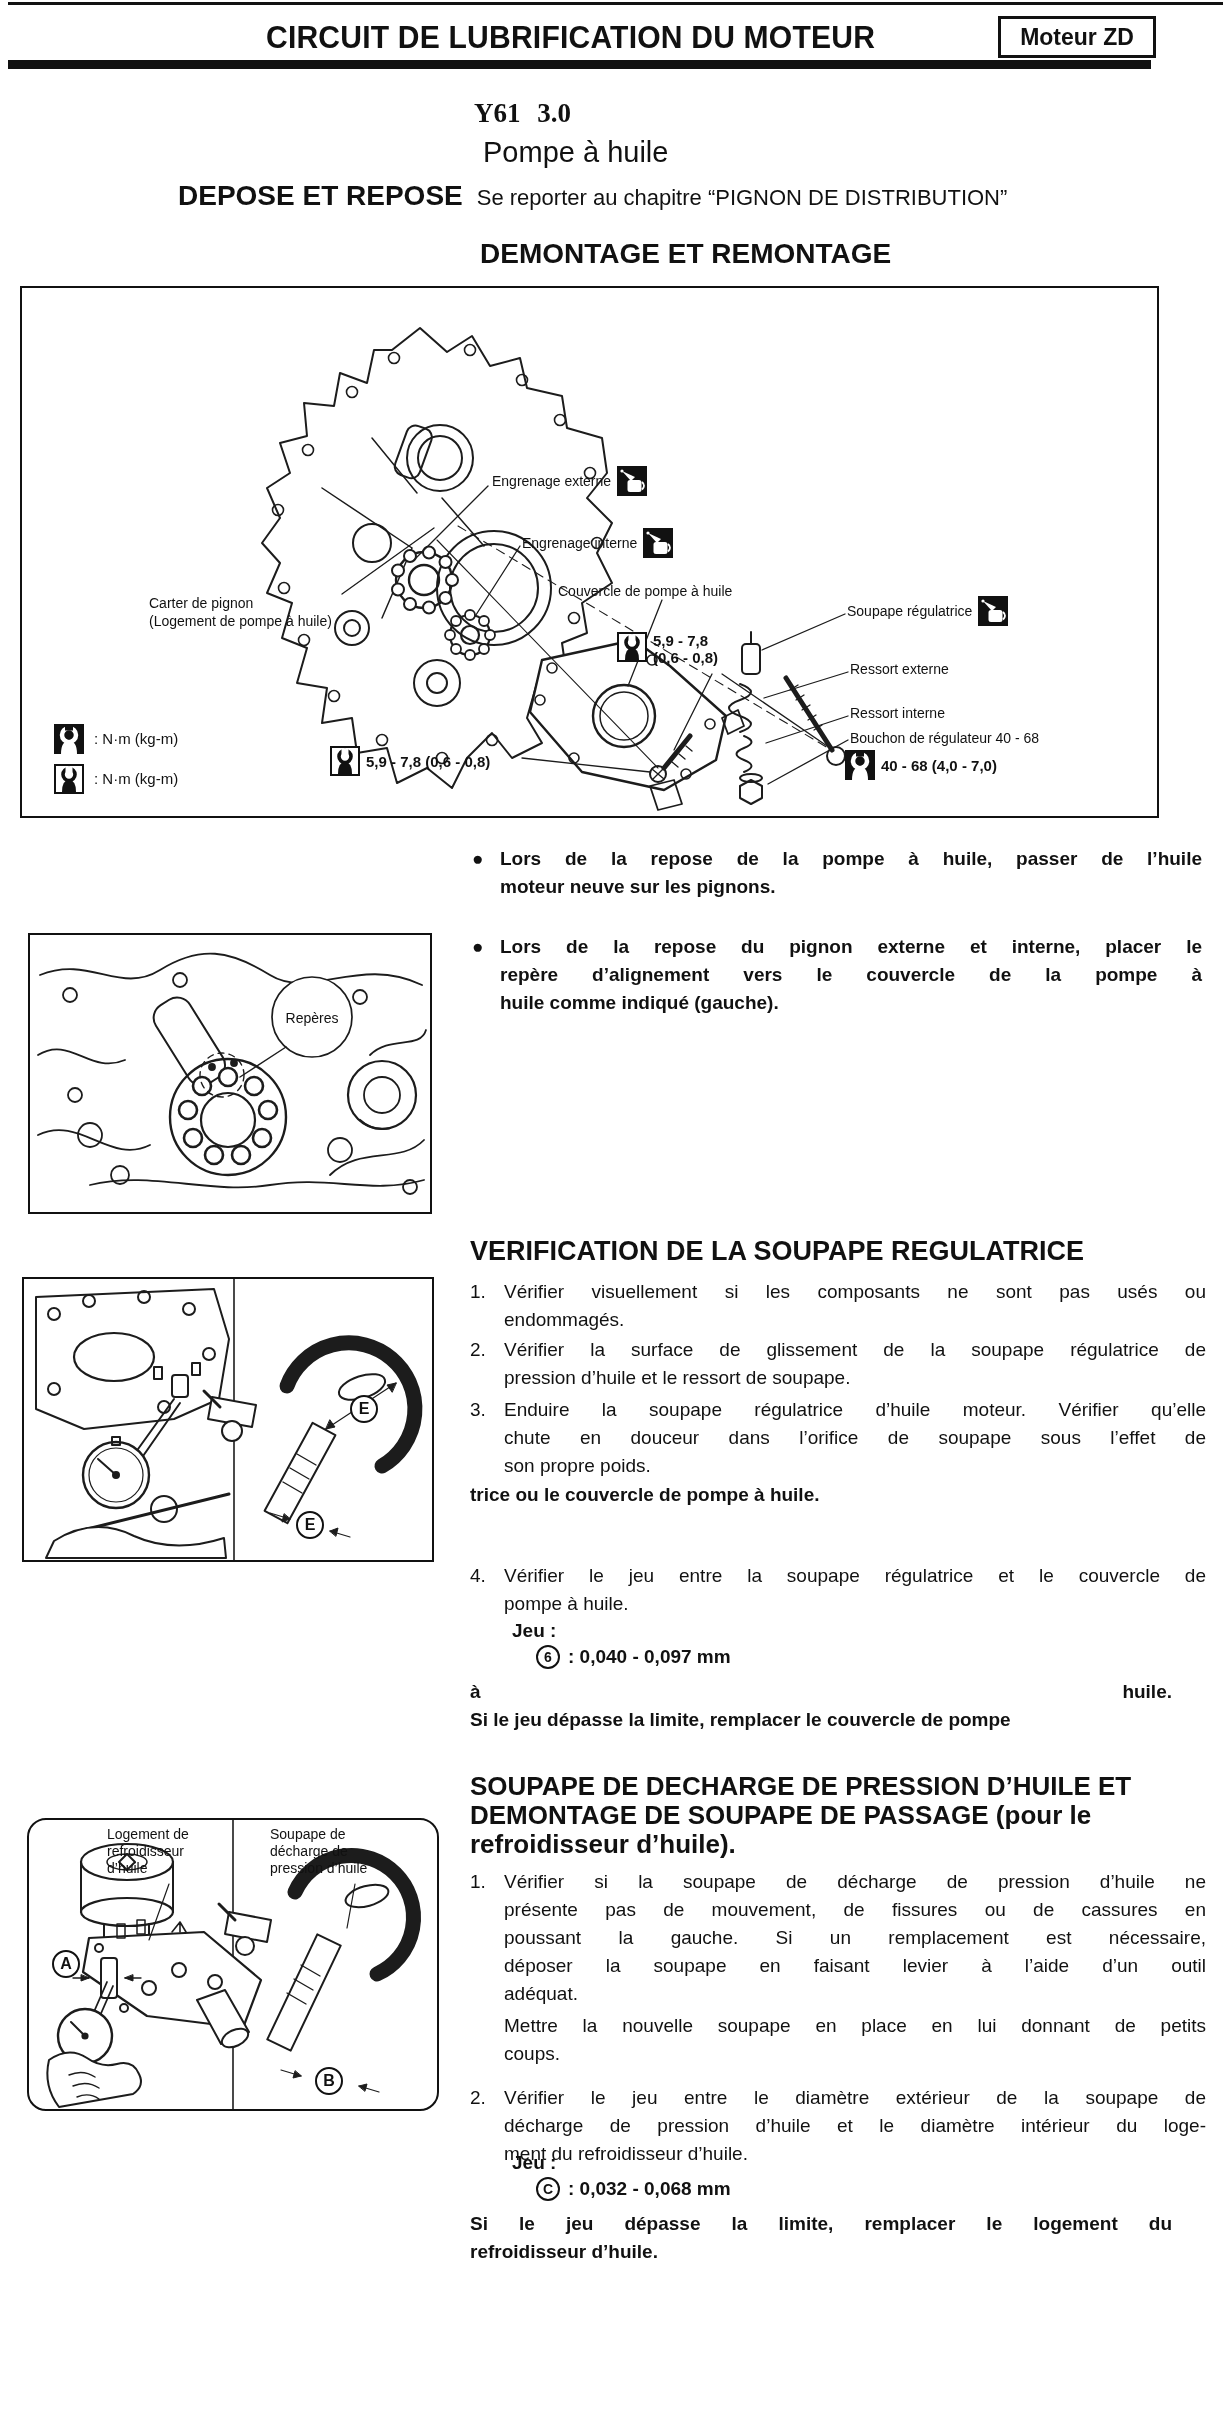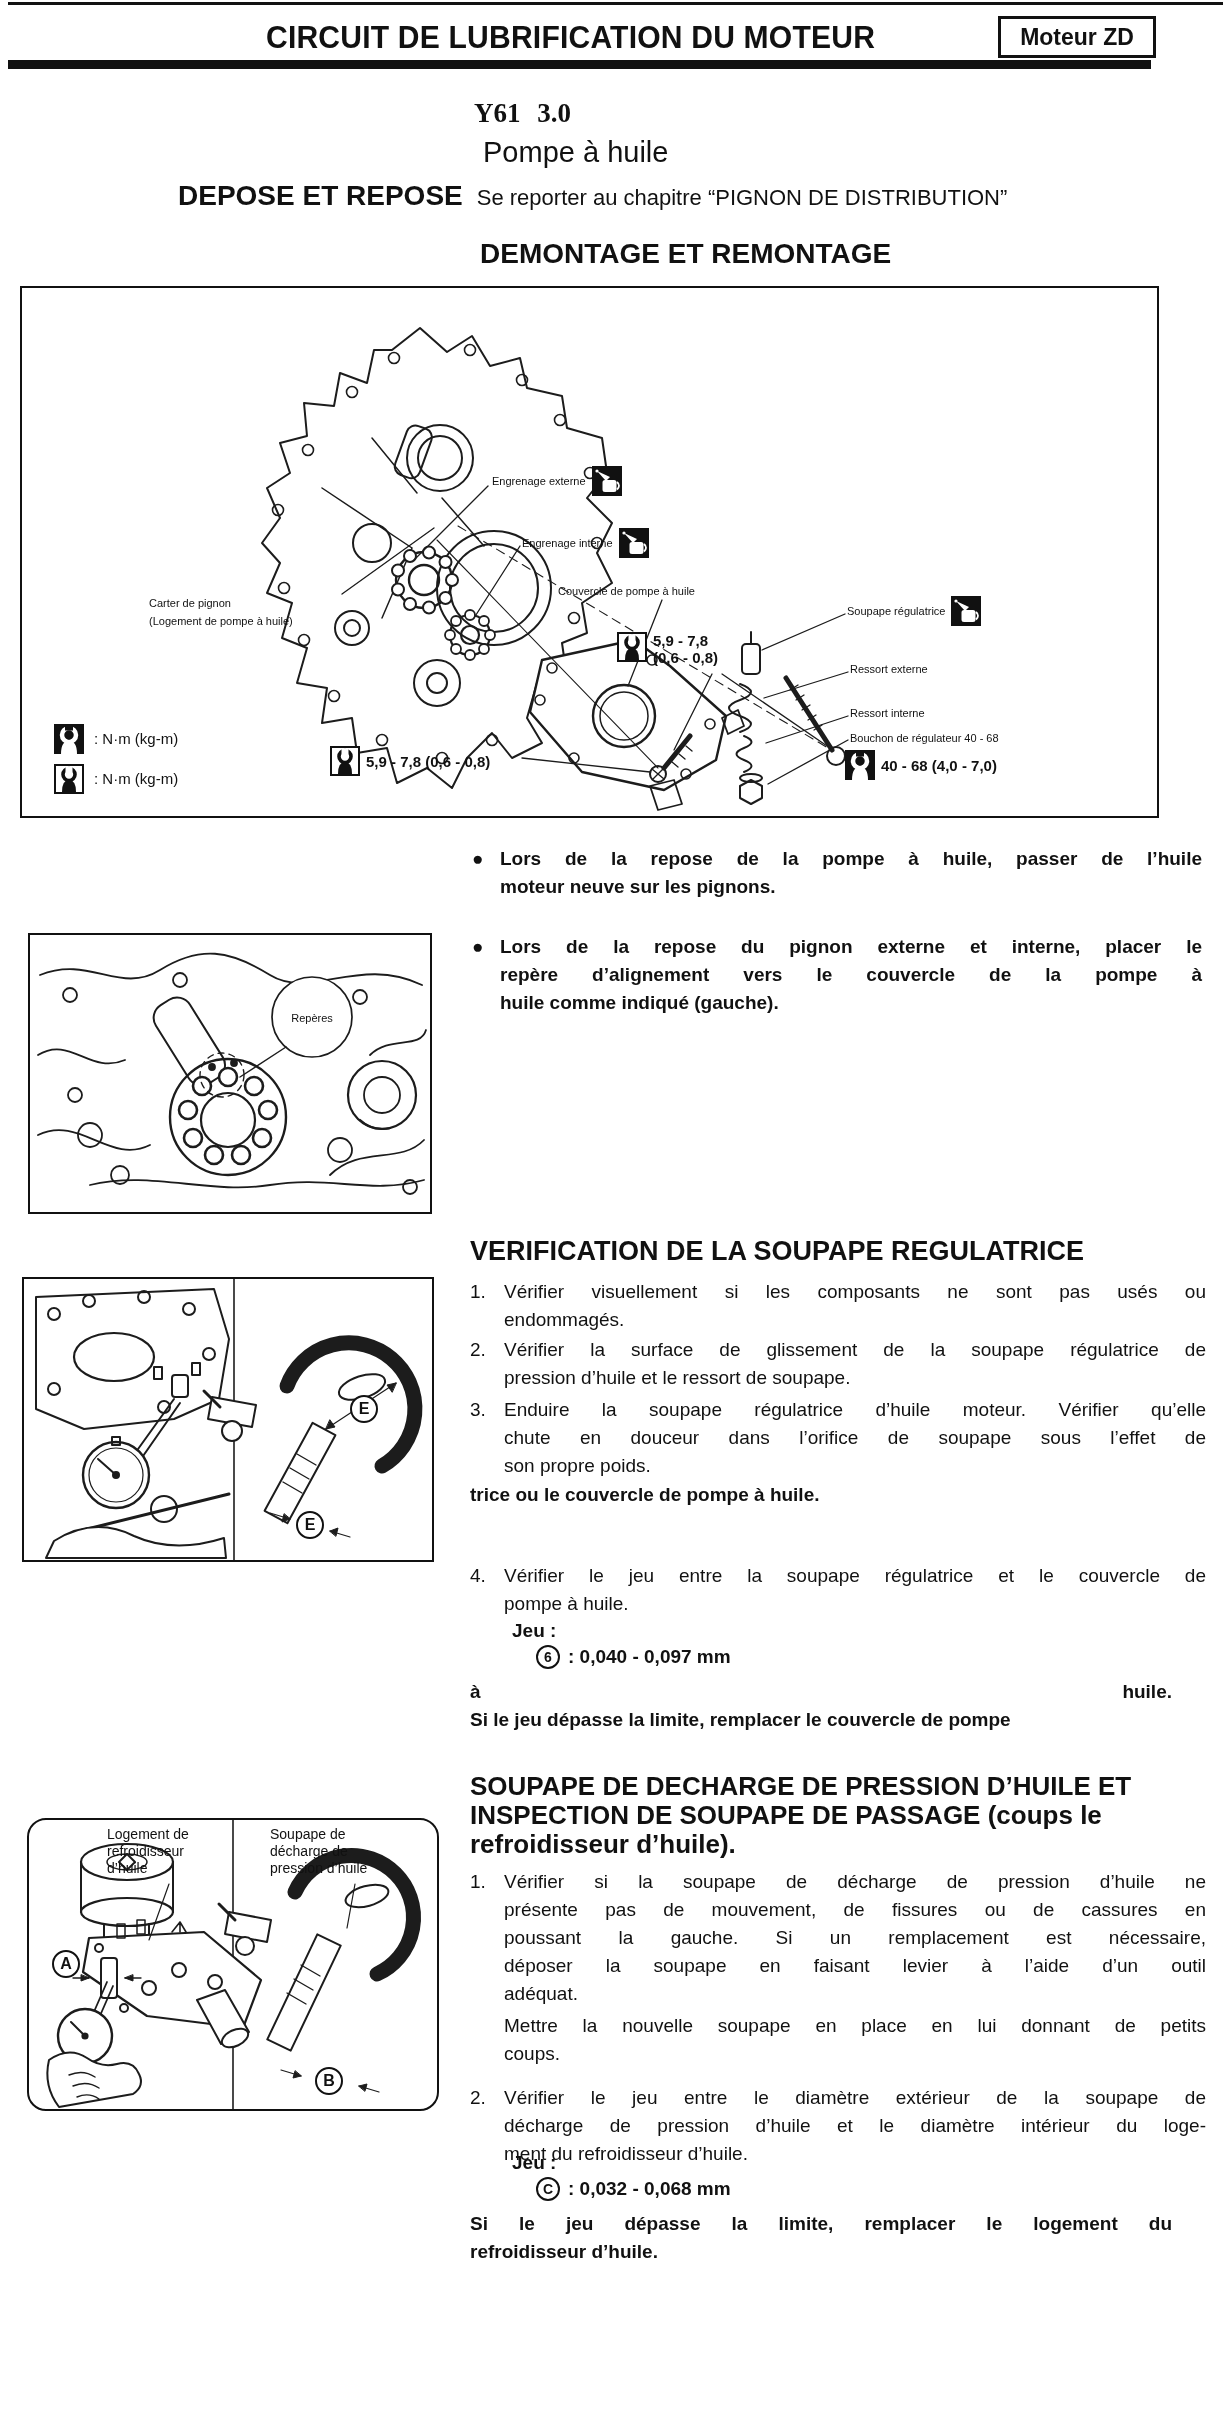--- a/index.html
+++ b/index.html
@@ -10,21 +10,21 @@
   .hdr-title{font-size:31px;font-weight:bold;letter-spacing:.2px;transform:scaleX(.97);transform-origin:left;}
   .badge{border:3px solid #111;width:152px;height:36px;display:flex;align-items:center;justify-content:center;
          font-size:23px;font-weight:bold;}
   .serif{font-family:"Liberation Serif",serif;}
   .model{font-size:27px;font-weight:bold;word-spacing:10px;}
   .pump{font-size:29px;font-weight:normal;}
   .dep-lbl{font-size:28px;font-weight:bold;}
   .dep-txt{font-size:22px;margin-left:14px;}
   .h1{font-size:27px;font-weight:bold;}
   .dbox{border:2px solid #111;background:#fff;}
-  .dlabel{font-size:11px;line-height:18px;white-space:nowrap;}
+  .dlabel{font-size:14px;line-height:18px;white-space:nowrap;}
   .tq{font-size:15px;font-weight:bold;white-space:nowrap;}
   .iconrow{display:flex;align-items:center;gap:6px;}
   .icon30{width:30px;height:30px;flex:0 0 auto;}
   .col{left:470px;width:702px;}
   .plines div{font-size:19px;line-height:28px;}
   .plines div:not(:last-child){text-align:justify;text-align-last:justify;}
   .boldlines div{font-weight:bold;}
   .item{padding-left:34px;}
   .inum{position:absolute;left:0;top:0;font-size:19px;line-height:28px;}
   .bdot{position:absolute;left:2px;top:0;font-size:19px;line-height:28px;font-weight:bold;}
@@ -414,21 +414,21 @@
       </span>
     <span>: 0,040 - 0,097 mm</span>
   </div>
   <div class="abs col plines boldlines" style="top:1678px;">
     <div>à huile.</div>
     <div>Si le jeu dépasse la limite, remplacer le couvercle de pompe</div>
   </div>
 
   <div class="abs col hlines" style="top:1772px;">
     <div>SOUPAPE DE DECHARGE DE PRESSION D’HUILE ET</div>
-    <div>INSPECTION DE SOUPAPE DE PASSAGE (coups le</div>
+    <div>DEMONTAGE DE SOUPAPE DE PASSAGE (pour le</div>
     <div>refroidisseur d’huile).</div>
   </div>
 
   <div class="abs col item" style="top:1868px;">
     <span class="inum">1.</span>
     <div class="plines">
       <div>Vérifier si la soupape de décharge de pression d’huile ne</div>
       <div>présente pas de mouvement, de fissures ou de cassures en</div>
       <div>poussant la gauche. Si un remplacement est nécessaire,</div>
       <div>déposer la soupape en faisant levier à l’aide d’un outil</div>

